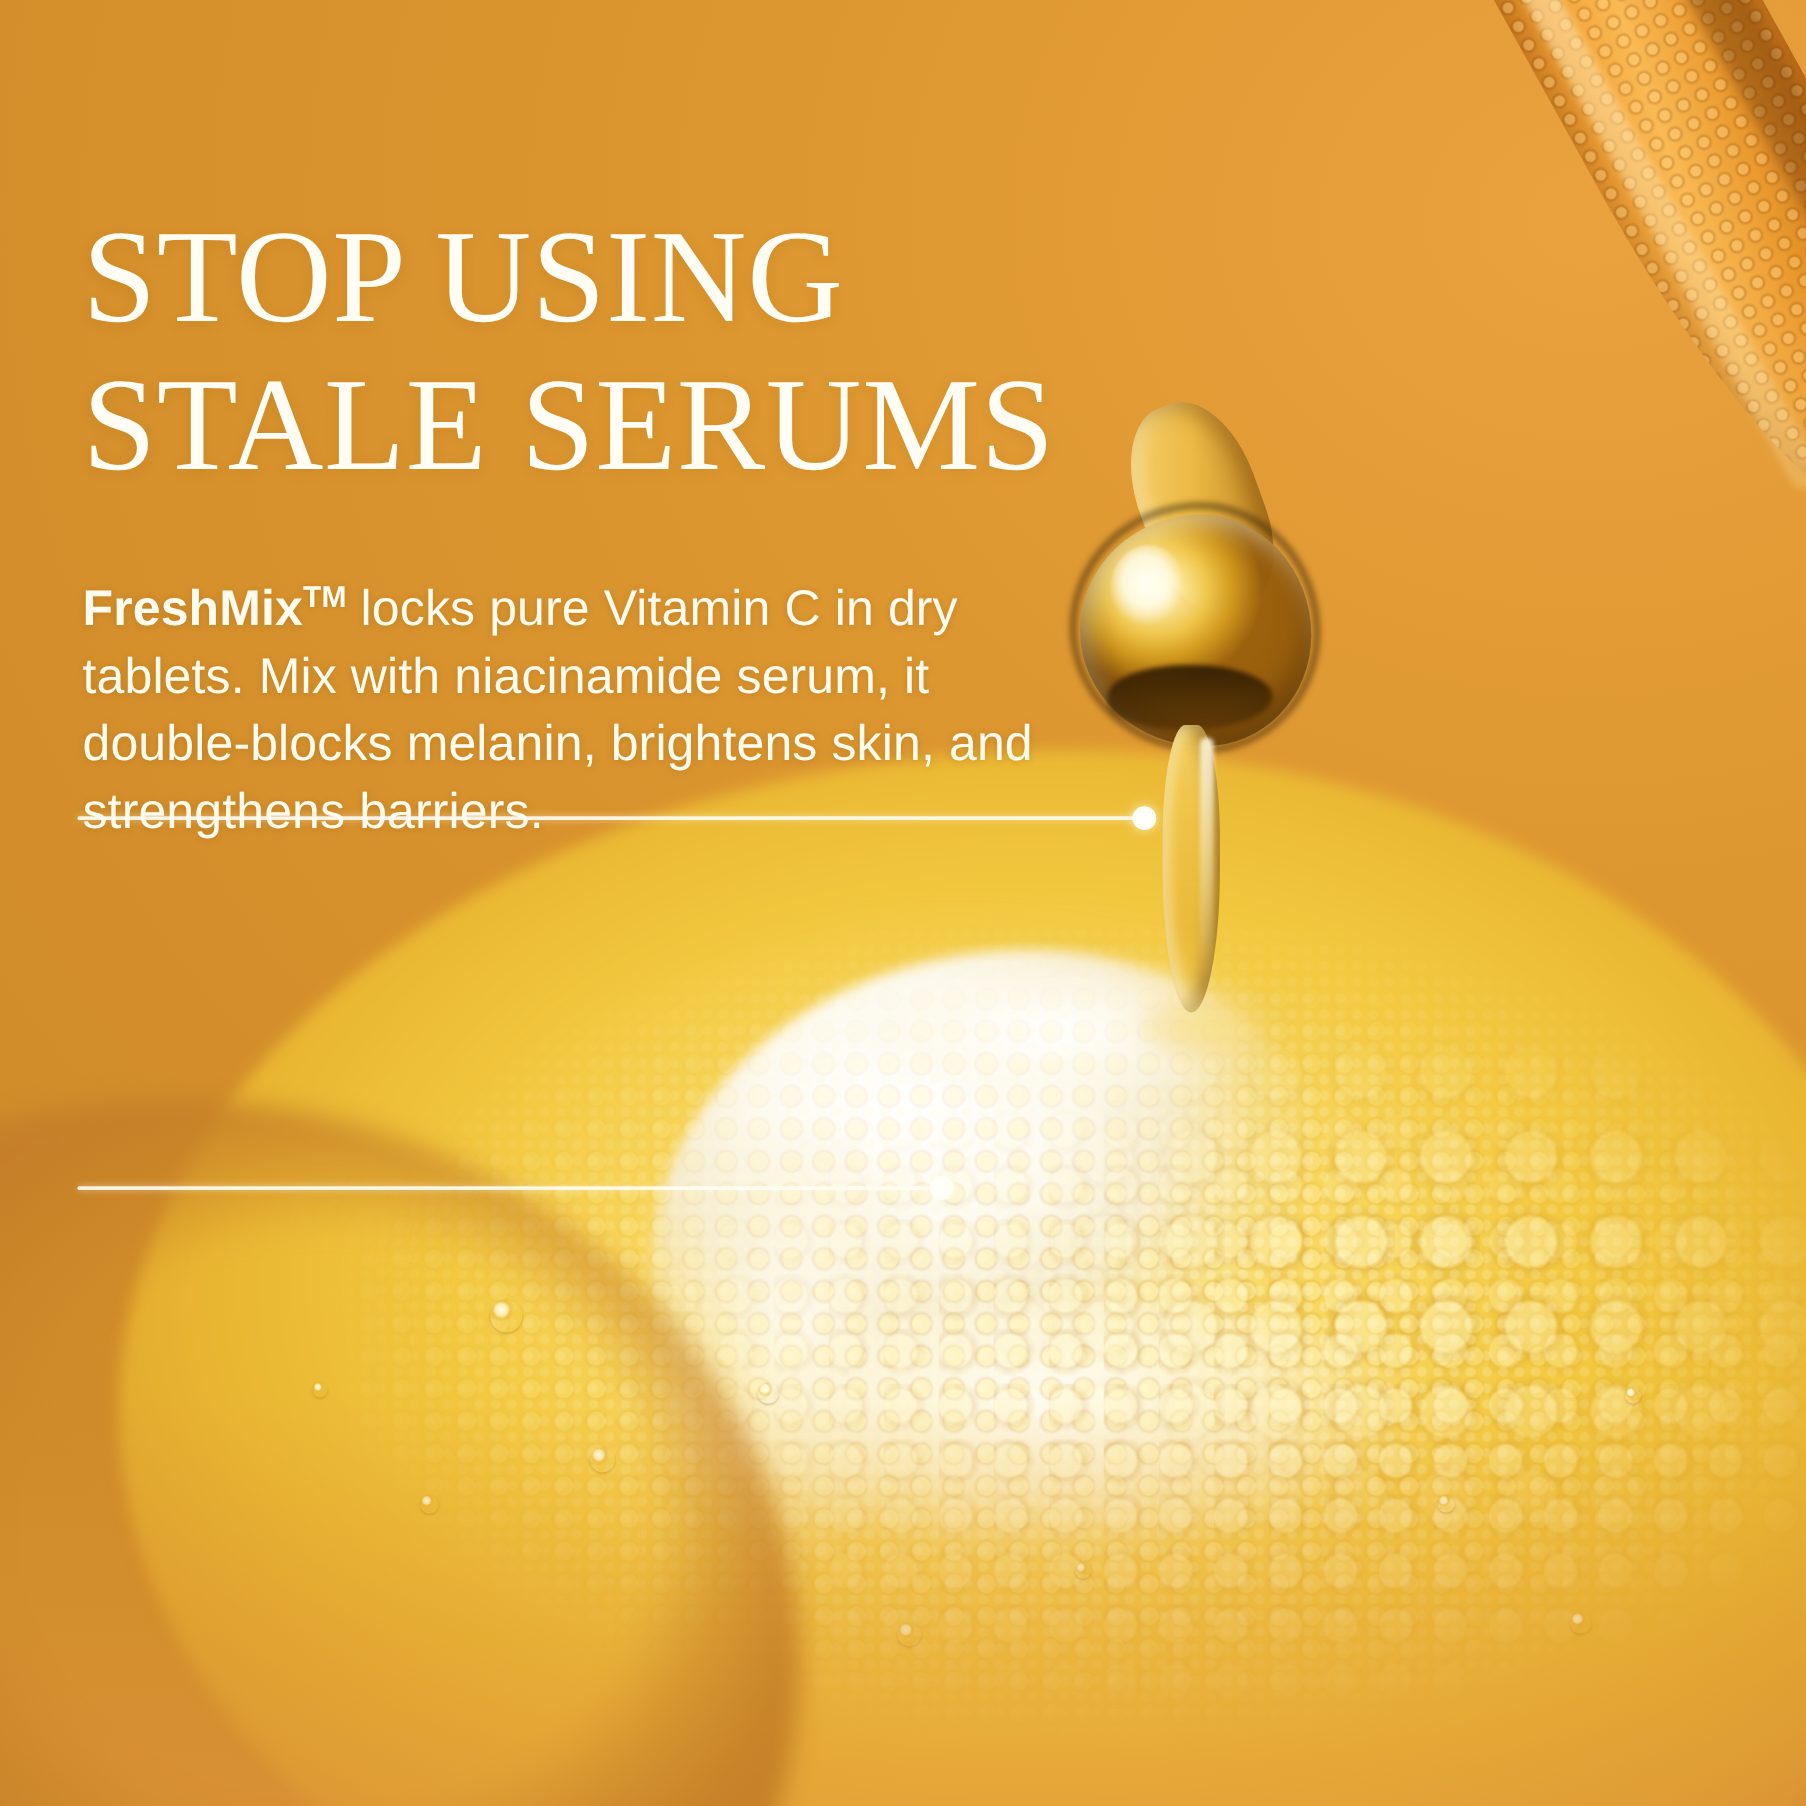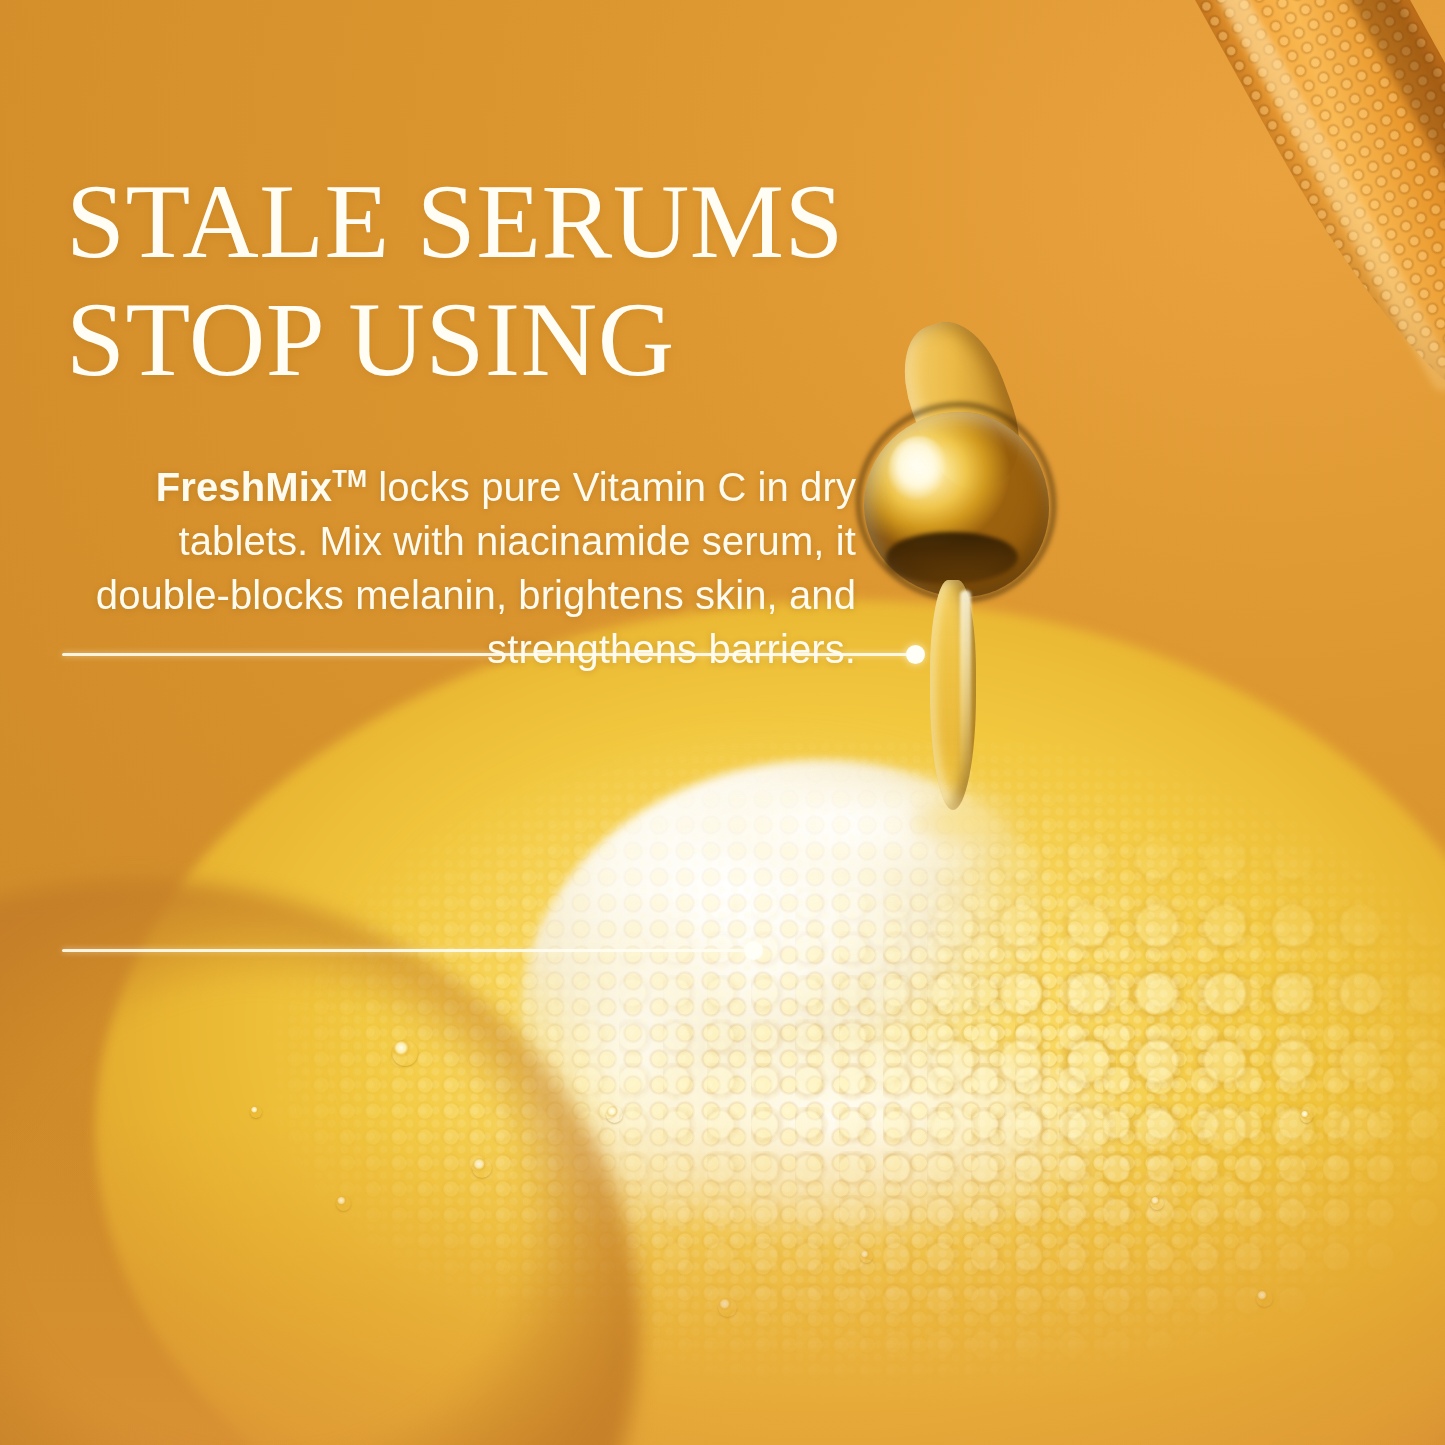--- a/index.html
+++ b/index.html
@@ -239,21 +239,20 @@
   .headline .hl-line{display:block;white-space:nowrap;}
 
   .para{
     position:absolute;left:66px;
     color:#FFFBEE;
     font-size:40px;
     line-height:54px;
     font-weight:400;
     letter-spacing:.1px;
     text-shadow:0 1px 6px rgba(140,86,8,.3);
-    text-align:right;
   }
   .para b{font-weight:700;}
   .para sup{font-size:24px;vertical-align:super;line-height:0;}
   #para1{top:420px;width:790px;}
   #para2{top:773px;width:720px;}
 
   .leader{position:absolute;height:3px;background:rgba(255,253,242,.92);
     box-shadow:0 0 6px rgba(255,250,225,.55);border-radius:2px;}
   .leader-dot{position:absolute;width:19px;height:19px;border-radius:50%;
     background:#FFFEF7;box-shadow:0 0 9px rgba(255,250,225,.8);}
@@ -310,22 +309,22 @@
     <div class="pip-bulb-dark"></div>
     <div class="pip-bulb-spec"></div>
     <div class="pip-stream"></div>
     <div class="pip-stream-hi"></div>
     <div class="pip-splash"></div>
   </div>
 
   <div class="content">
 
     <h1 class="headline">
+      <span class="hl-line">STOP USING</span>
       <span class="hl-line">STALE SERUMS</span>
-      <span class="hl-line">STOP USING</span>
     </h1>
 
     <p class="para" id="para1"><b><span>FreshMix</span><sup>TM</sup></b><span> locks pure Vitamin C in dry tablets. Mix with niacinamide serum, it double-blocks melanin, brightens skin, and strengthens barriers.</span></p>
 
     <div class="leader" id="leader1"></div>
     <div class="leader-dot" id="dot1"></div>
 
 
     <div class="leader" id="leader2"></div>
     <div class="leader-dot" id="dot2"></div>

